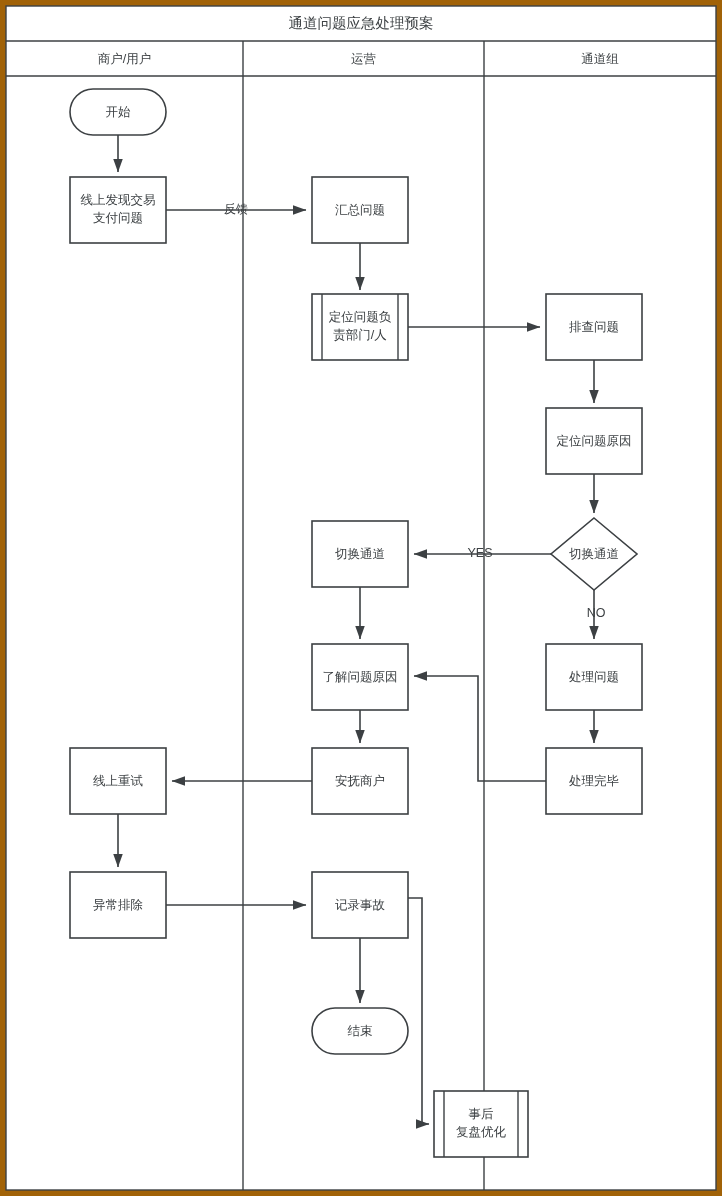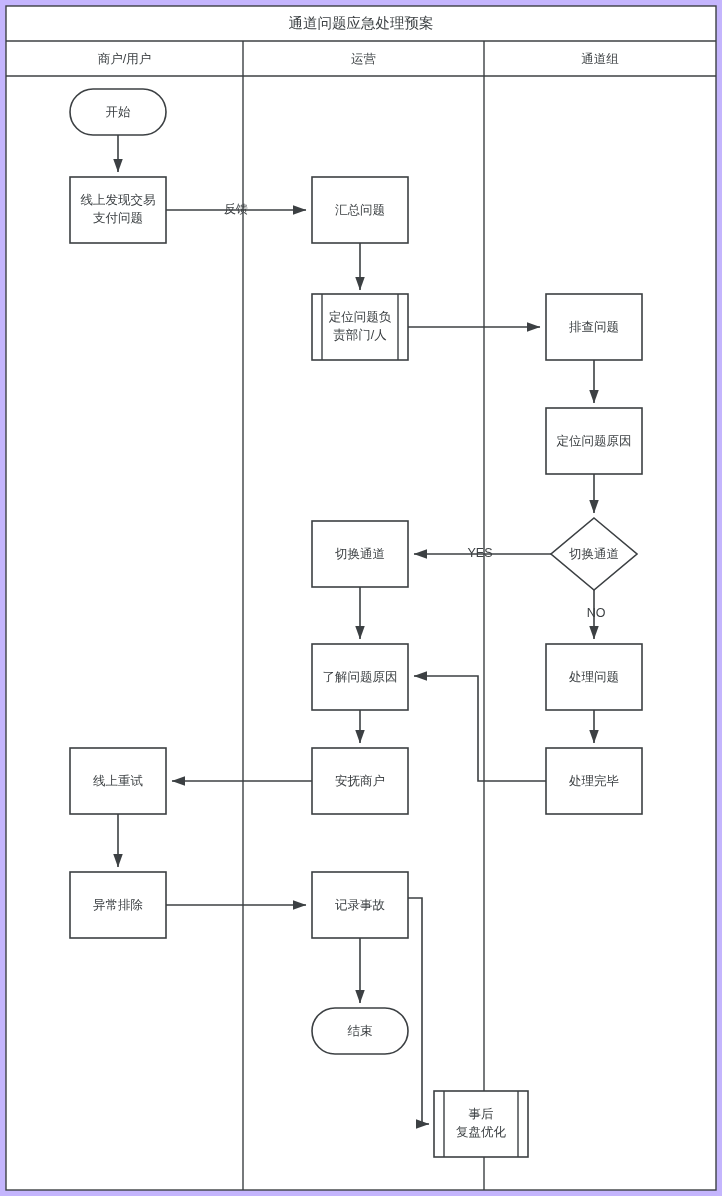--- a/index.html
+++ b/index.html
@@ -8,21 +8,21 @@
     background: #ffffff;
   }
   body {
     font-family: "Liberation Sans", "DejaVu Sans", sans-serif;
     color: #1f1f1f;
   }
   #canvas {
     position: relative;
     width: 722px;
     height: 1196px;
-    background: #c4b5fd;
+    background: #a16207;
     overflow: hidden;
   }
   svg.layer {
     position: absolute;
     left: 0;
     top: 0;
     width: 722px;
     height: 1196px;
   }
   .lane-frame {

